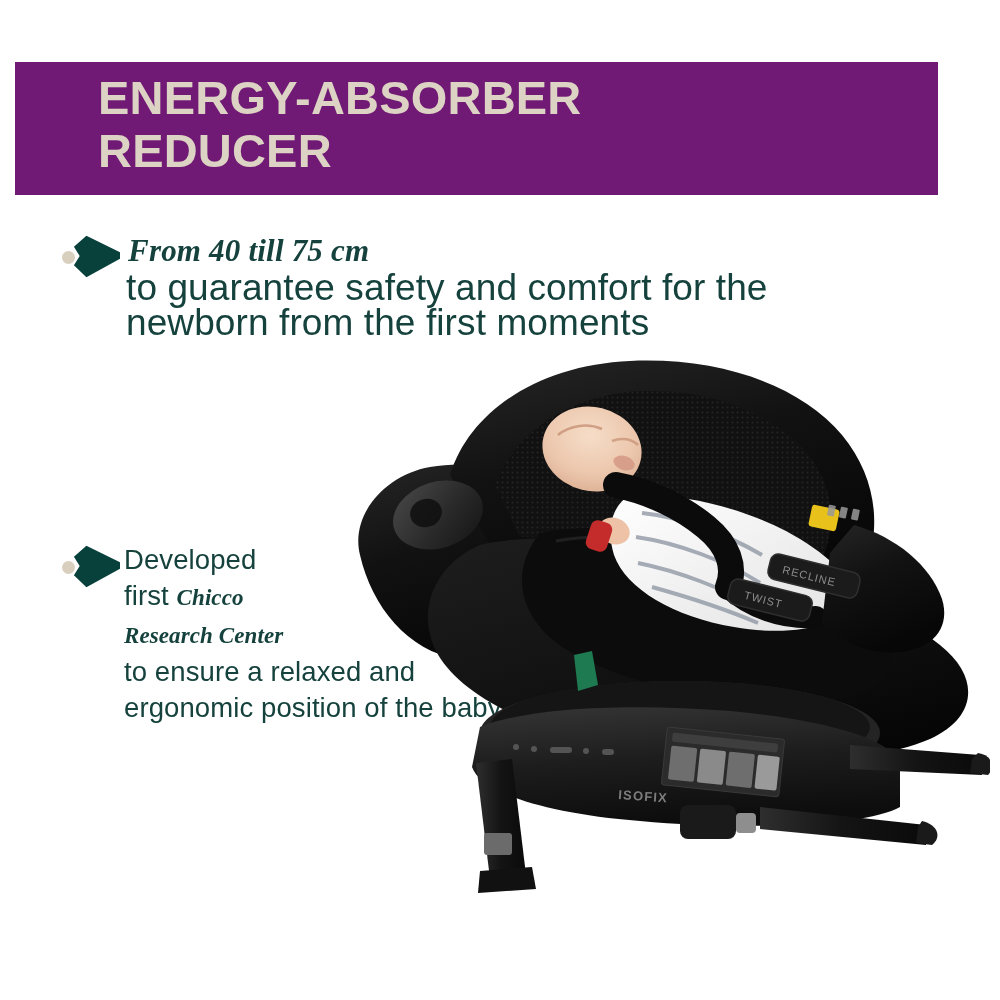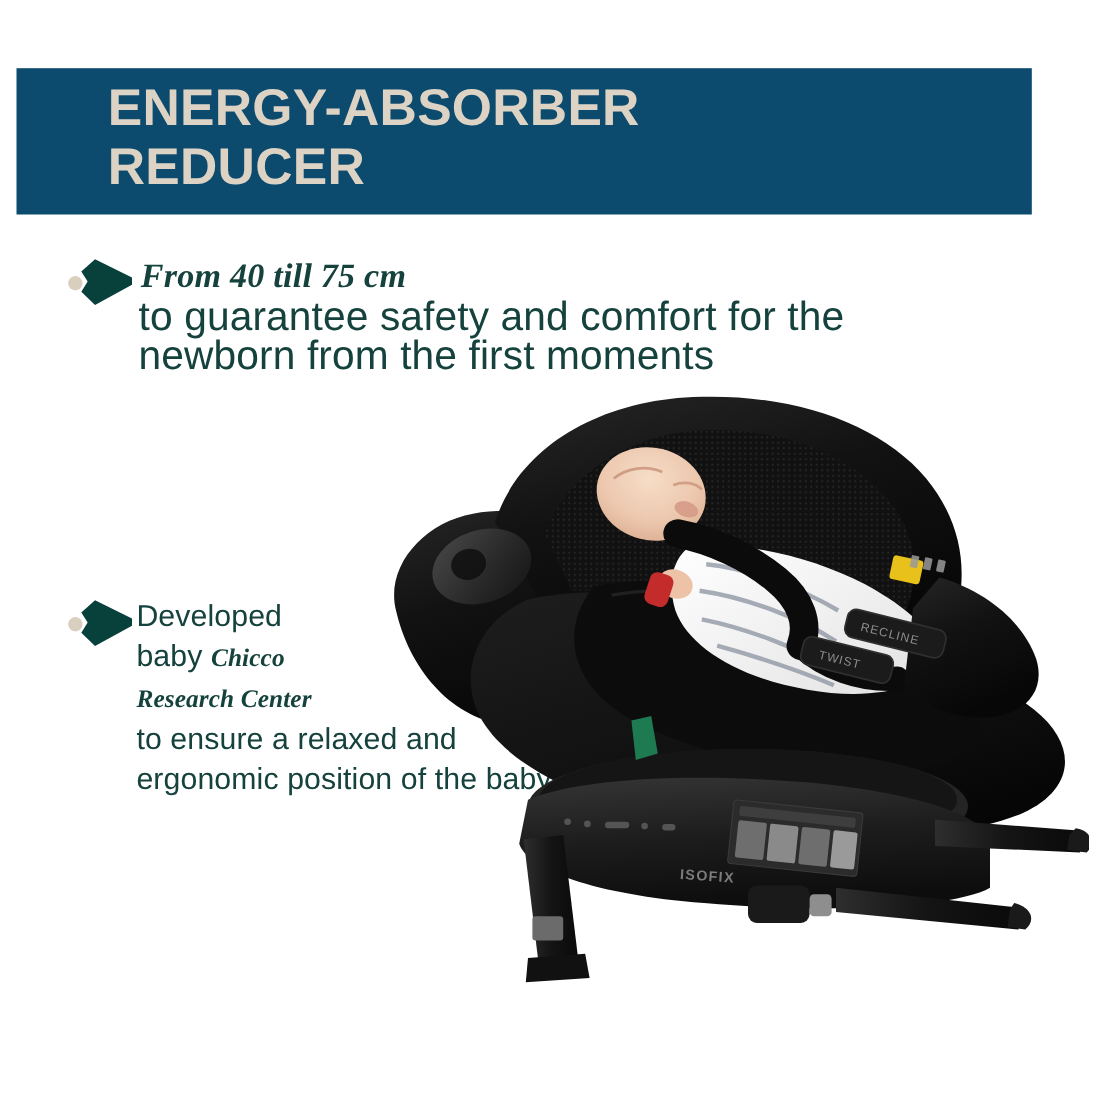--- a/index.html
+++ b/index.html
@@ -3,21 +3,21 @@
 <meta charset="utf-8">
 <style>
   html,body{margin:0;padding:0;background:#fff;}
   body{width:1000px;height:1000px;overflow:hidden;position:relative;
        font-family:"Liberation Sans",sans-serif;-webkit-font-smoothing:antialiased;}
 
   .stage{position:absolute;left:0;top:0;width:1000px;height:1000px;background:#ffffff;}
 
   
   .banner{position:absolute;left:15px;top:62px;width:923px;height:133px;
-          background:#0c4a6e;}
+          background:#701a75;}
   .banner-title{position:absolute;left:83px;top:9px;width:820px;
                 color:#DDD3C4;font-size:47px;line-height:53px;font-weight:bold;
                 letter-spacing:0.2px;white-space:pre-line;}
 
   
   .bullet-block{position:absolute;}
   .marker{position:absolute;left:0;top:0;width:70px;height:52px;}
   .marker .dot{position:absolute;left:4px;top:21px;width:13px;height:13px;
                border-radius:50%;background:#D9CFBF;}
   .marker .dia2{position:absolute;left:14px;top:3px;width:48px;height:46px;
@@ -65,21 +65,21 @@
 newborn from the first moments</div>
   </div>
 
   <div class="bullet-block" id="bullet-2">
     <div class="marker">
       <span class="dot"></span>
       <span class="dia2"></span>
     </div>
     <div class="btext sans-lt" id="b2-body">
       <span>Developed</span><br>
-      <span>baby </span><span class="serif-em">Chicco</span><br>
+      <span>first </span><span class="serif-em">Chicco</span><br>
       <span class="serif-em">Research Center</span><br>
       <span>to ensure a relaxed and ergonomic position of the baby</span>
     </div>
   </div>
 
   <div class="product">
     <svg width="660" height="540" viewBox="0 0 660 540">
       <defs>
         <linearGradient id="shellG" x1="0" y1="0" x2="0.4" y2="1">
           <stop offset="0%" stop-color="#262626"></stop>

